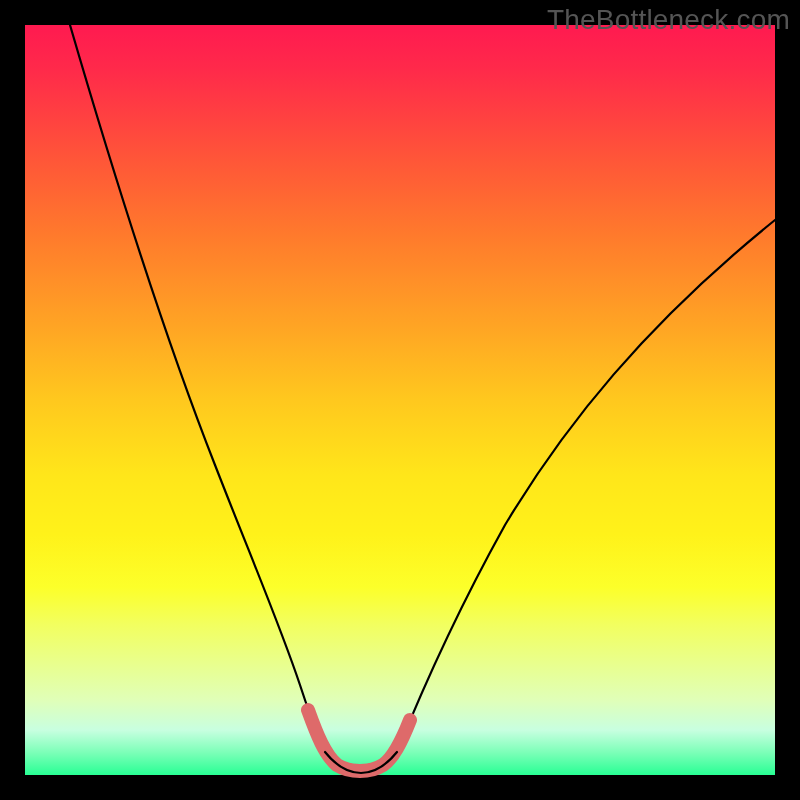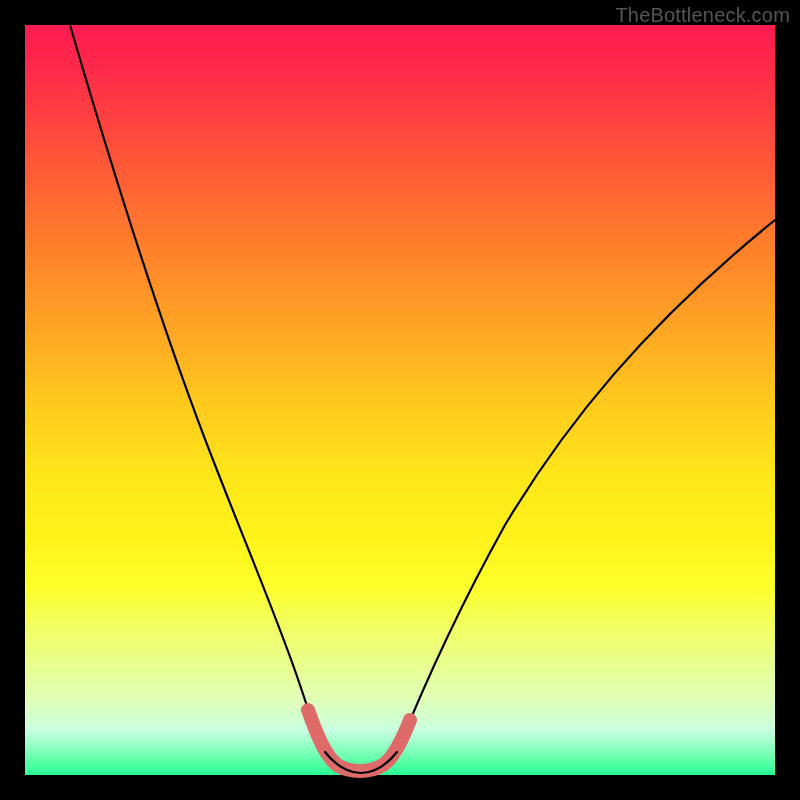--- a/index.html
+++ b/index.html
@@ -40,21 +40,21 @@
       #c8ffe0 94%,
       #7cffb8 97%,
       #28ff94 100%
     );
   }
   .watermark {
     position: absolute;
     top: 4px;
     right: 10px;
     color: #555;
-    font-size: 20px;
+    font-size: 28px;
     font-weight: 500;
     letter-spacing: 0.2px;
     z-index: 10;
   }
   svg.curves {
     position: absolute;
     left: 0;
     top: 0;
     width: 750px;
     height: 750px;

